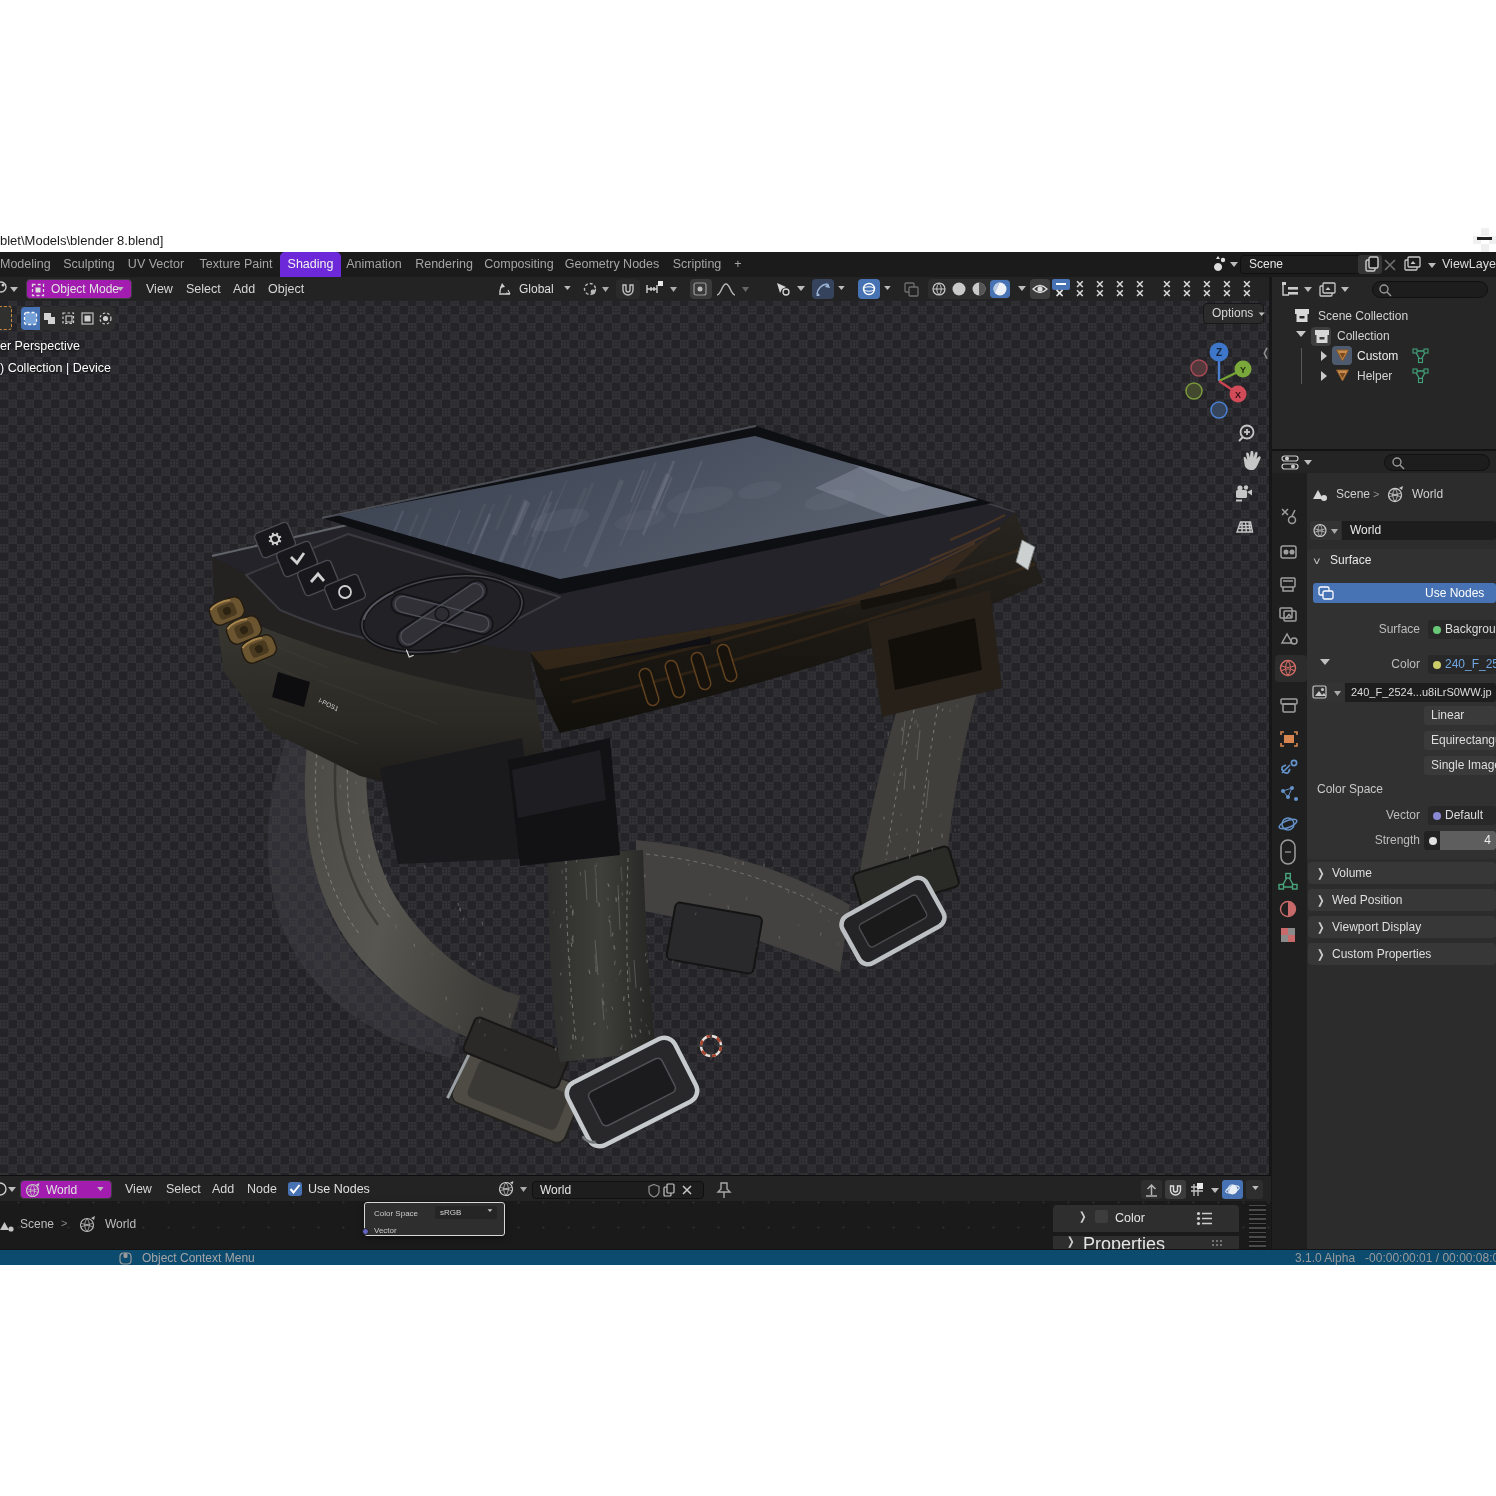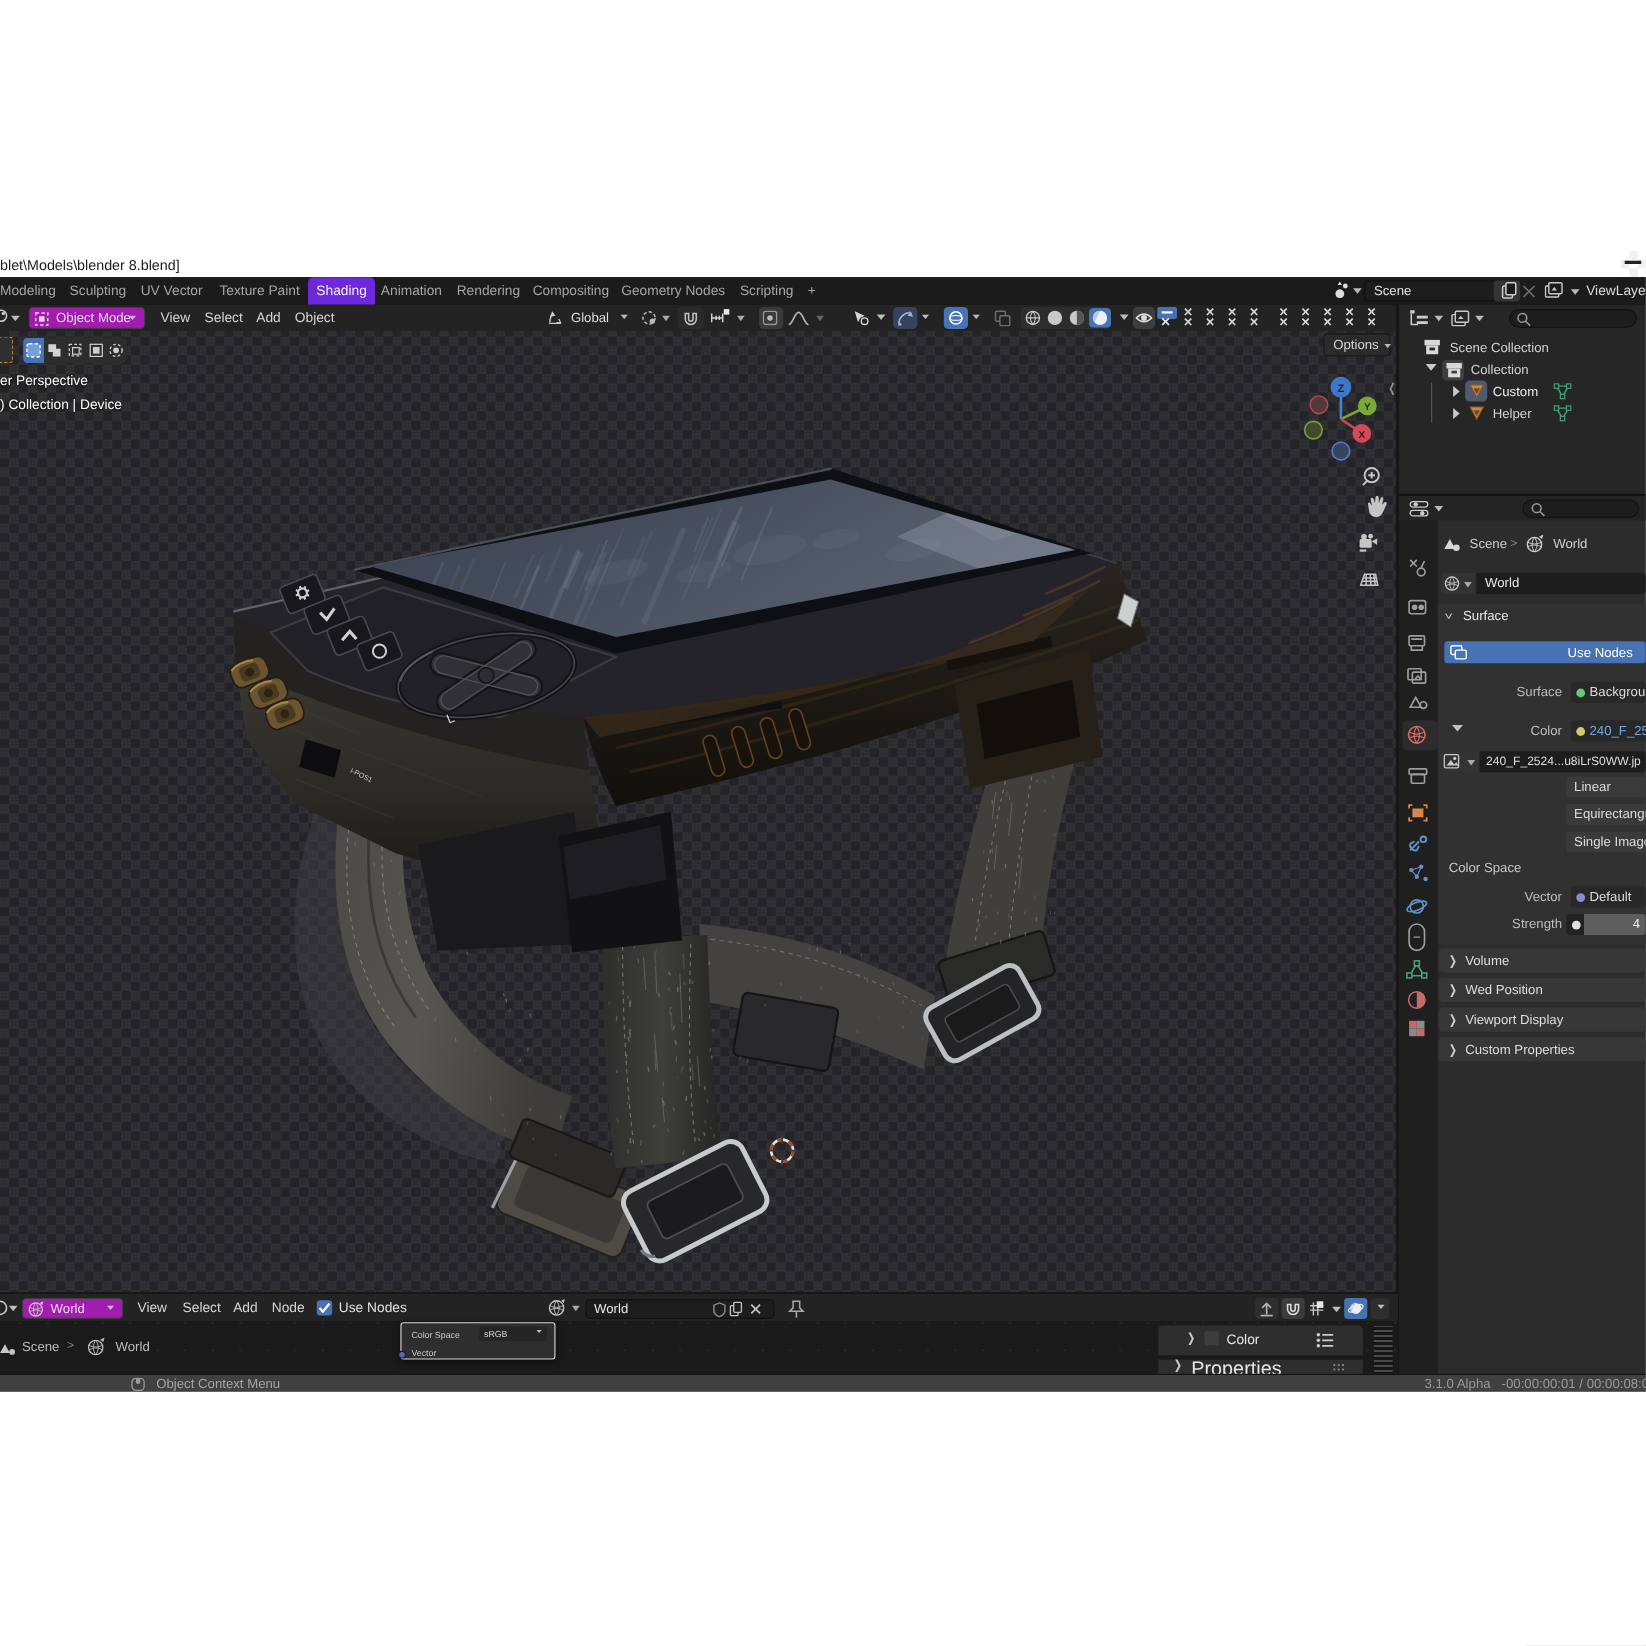--- a/index.html
+++ b/index.html
@@ -15,21 +15,21 @@
 .tab{position:absolute;top:0;height:25px;line-height:25px;color:#a5a5a5;font-size:12.5px;text-align:center;white-space:nowrap}
 .tabact{background:#6d28d9;border-radius:5px 5px 0 0;color:#f2f2f2}
 #vphead{position:absolute;left:0;top:25px;width:1269px;height:24px;background:#232323}
 #outliner{position:absolute;left:1272px;top:25px;width:224px;height:174px;background:#262626;border-bottom:2px solid #121212}
 #props{position:absolute;left:1272px;top:199px;width:224px;height:798px;background:#2c2c2c}
 #tabstrip{position:absolute;left:0;top:22px;width:35px;height:776px;background:#1f1f1f}
 #prophead{position:absolute;left:0;top:0;width:224px;height:22px;background:#242424}
 #shadhead{position:absolute;left:0;top:923px;width:1271px;height:26px;background:#232323;border-top:1px solid #0e0e0e}
 #nodebody{position:absolute;left:0;top:949px;width:1271px;height:48px;background:#1a1a1a;
  background-image:radial-gradient(circle,#282828 1.2px,transparent 1.4px);background-size:25px 25px;background-position:6px 14px}
-#statusbar{position:absolute;left:0;top:997px;width:1496px;height:16px;background:#404040;border-top:1px solid #131313}
+#statusbar{position:absolute;left:0;top:997px;width:1496px;height:16px;background:#0c4a6e;border-top:1px solid #131313}
 #vport{position:absolute;left:0;top:49px;width:1269px;height:874px}
 .menu{position:absolute;top:0;height:24px;line-height:24px;font-size:12.5px;color:#d6d6d6}
 .ddbox{position:absolute;background:#a21caf;border:1px solid #3e3e3e;border-radius:4px;color:#e2e2e2}
 .chev{display:inline-block;transform:scaleY(.62);font-size:11px;color:#bdbdbd}
 .fld{position:absolute;background:#1d1d1d;border:1px solid #101010;border-radius:4px;color:#e5e5e5}
 .xstack{position:absolute;top:3px;width:14px;text-align:center;color:#d8d8d8;font-weight:bold;font-size:10.5px;line-height:9px}
 .orow{position:absolute;height:20px;line-height:20px;font-size:12px;color:#d2d2d2}
 .plabel{position:absolute;text-align:right;color:#bdbdbd;font-size:12px;line-height:19px}
 .pbtn{position:absolute;background:#3a3a3a;border-radius:3px;color:#dedede;font-size:12px;line-height:19px;height:19px;white-space:nowrap;overflow:hidden}
 .pwidg{position:absolute;background:#282828;border-radius:3px;color:#dcdcdc;font-size:12px;line-height:19px;height:19px}

